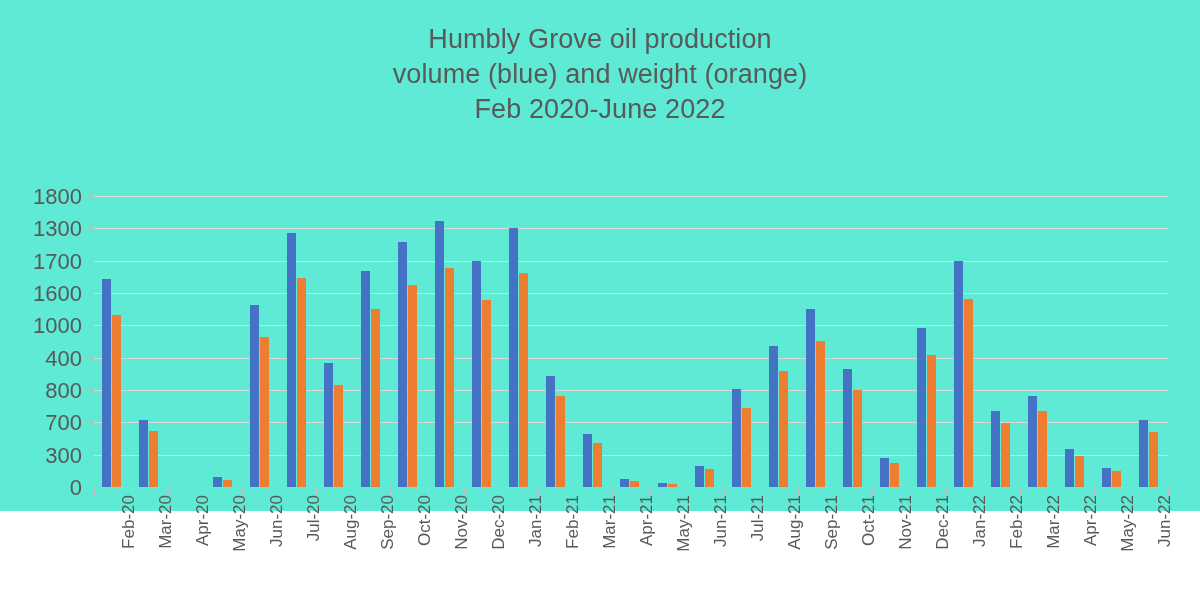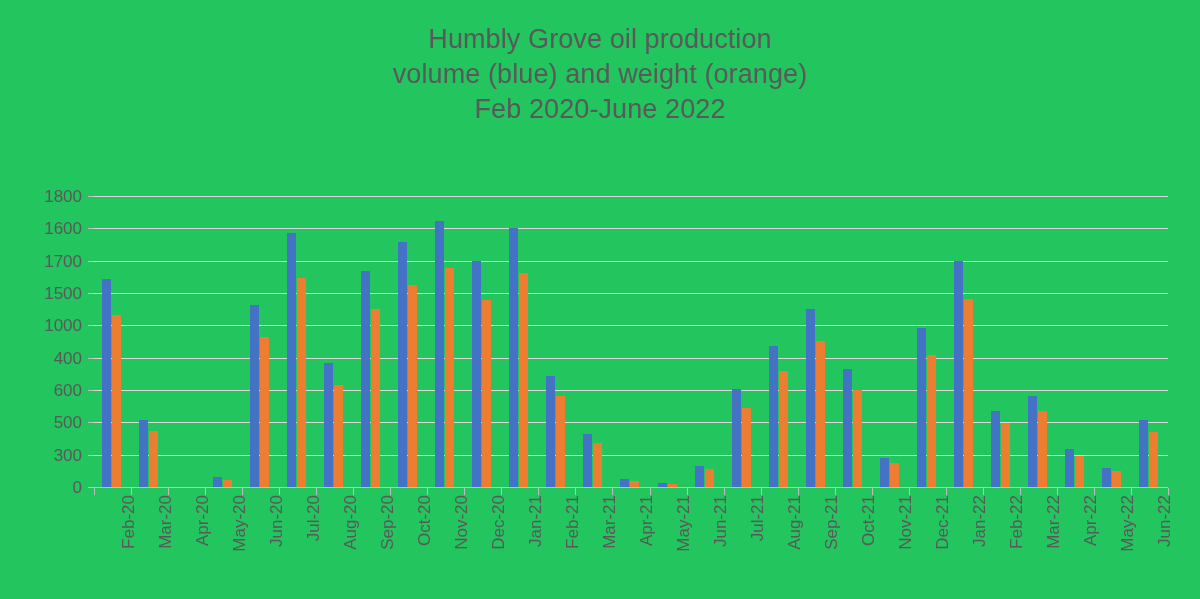--- a/index.html
+++ b/index.html
@@ -6,22 +6,22 @@
   html, body {
     width: 1200px; height: 599px;
     background: #ffffff;
     font-family: "Liberation Sans", sans-serif;
     overflow: hidden;
   }
 
   #chart-root {
     position: relative;
     width: 1200px;
-    height: 599px;
-    background: #22c55e;
+    height: 511px;
+    background: #5eead4;
   }
 
   
   #chart-title {
     position: absolute;
     left: 0; top: 22px;
     width: 1200px;
     text-align: center;
     color: #595959;
     font-size: 27px;
@@ -49,21 +49,21 @@
   }
   .gridline.zero-line { background: #bfbfbf; }
 
   
   #y-axis-labels { position: absolute; left: 0; top: 0; width: 94px; height: 599px; }
   .y-tick-label {
     position: absolute;
     right: 12px;
     text-align: right;
     color: #595959;
-    font-size: 17px;
+    font-size: 22px;
     line-height: 17px;
     transform: translateY(-8px);
   }
   .y-tick-mark {
     position: absolute;
     width: 6px; height: 1px;
     background: #bfbfbf;
   }
 
   
@@ -126,33 +126,33 @@
 
   <div id="chart-title">Humbly Grove oil production
 volume (blue) and weight (orange)
 Feb 2020-June 2022</div>
 
   <div id="y-axis-labels">
       <div class="y-tick-label" style="top: 487px;">0</div>
       <div class="y-tick-mark" style="top: 487px; left: 88px;"></div>
       <div class="y-tick-label" style="top: 454.667px;">300</div>
       <div class="y-tick-mark" style="top: 454.667px; left: 88px;"></div>
-      <div class="y-tick-label" style="top: 422.333px;">500</div>
+      <div class="y-tick-label" style="top: 422.333px;">700</div>
       <div class="y-tick-mark" style="top: 422.333px; left: 88px;"></div>
-      <div class="y-tick-label" style="top: 390px;">600</div>
+      <div class="y-tick-label" style="top: 390px;">800</div>
       <div class="y-tick-mark" style="top: 390px; left: 88px;"></div>
       <div class="y-tick-label" style="top: 357.667px;">400</div>
       <div class="y-tick-mark" style="top: 357.667px; left: 88px;"></div>
       <div class="y-tick-label" style="top: 325.333px;">1000</div>
       <div class="y-tick-mark" style="top: 325.333px; left: 88px;"></div>
-      <div class="y-tick-label" style="top: 293px;">1500</div>
+      <div class="y-tick-label" style="top: 293px;">1600</div>
       <div class="y-tick-mark" style="top: 293px; left: 88px;"></div>
       <div class="y-tick-label" style="top: 260.667px;">1700</div>
       <div class="y-tick-mark" style="top: 260.667px; left: 88px;"></div>
-      <div class="y-tick-label" style="top: 228.333px;">1600</div>
+      <div class="y-tick-label" style="top: 228.333px;">1300</div>
       <div class="y-tick-mark" style="top: 228.333px; left: 88px;"></div>
       <div class="y-tick-label" style="top: 196px;">1800</div>
       <div class="y-tick-mark" style="top: 196px; left: 88px;"></div>
     </div>
 
   <div id="plot-area">
       <div class="gridline zero-line" style="top: 291px;"></div>
       <div class="gridline" style="top: 258.667px;"></div>
       <div class="gridline" style="top: 226.333px;"></div>
       <div class="gridline" style="top: 194px;"></div>

